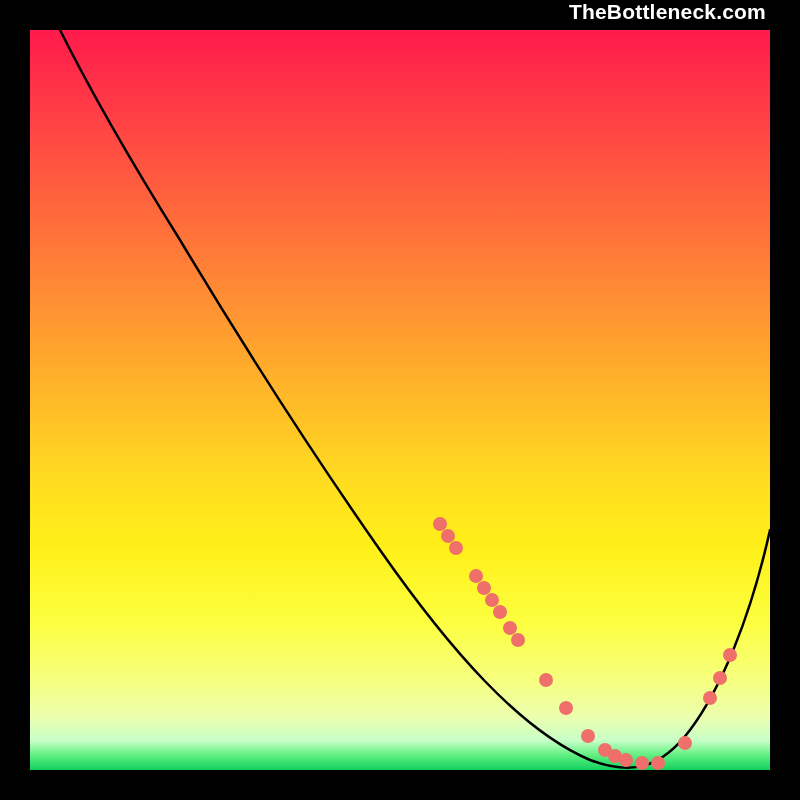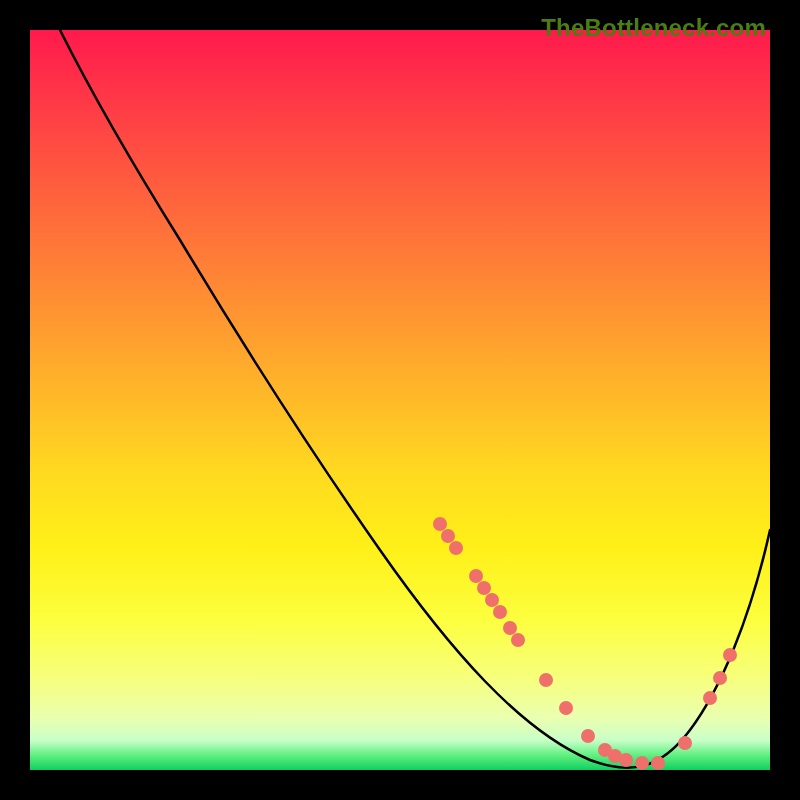--- a/index.html
+++ b/index.html
@@ -28,24 +28,24 @@
       #fff018 70%,
       #fcff40 80%,
       #f6ff80 88%,
       #eaffb0 93%,
       #c8ffc8 96%,
       #60f080 98%,
       #10d060 100%);
   }
   .watermark {
     position: absolute;
-    top: 14px;
+    top: 0;
     right: 34px;
-    color: #4d7c0f;
-    font-size: 24px;
+    color: #ffffff;
+    font-size: 21px;
     font-weight: 600;
     letter-spacing: 0.2px;
   }
   svg.curve {
     position: absolute;
     left: 0;
     top: 0;
     width: 740px;
     height: 740px;
   }

